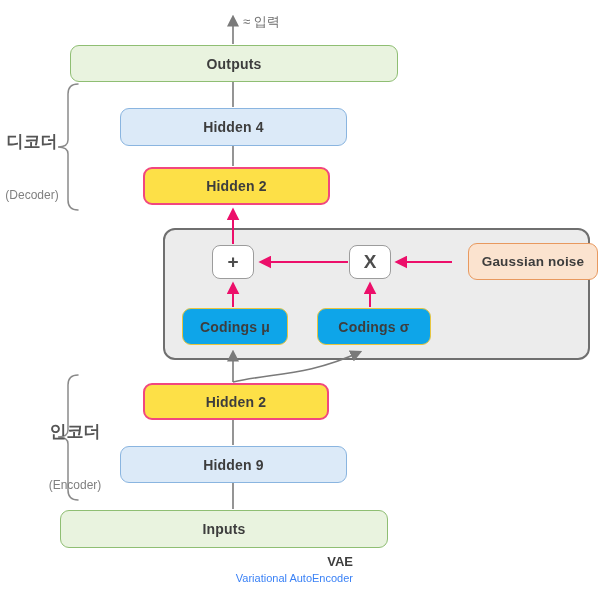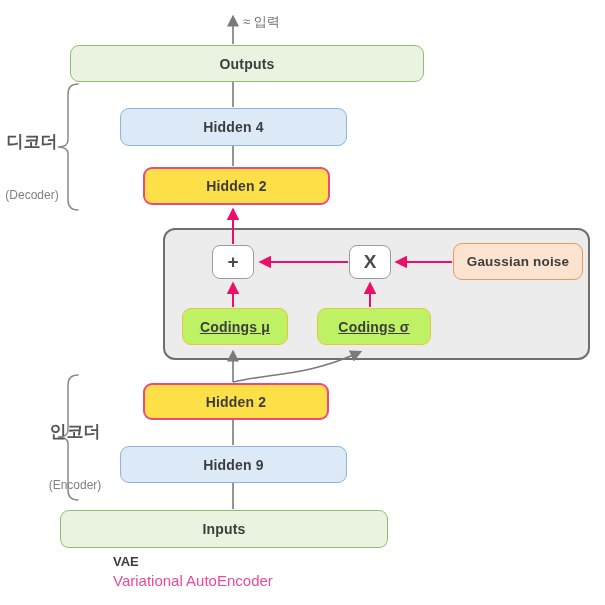--- a/index.html
+++ b/index.html
@@ -9,39 +9,39 @@
   }
   .layer{position:absolute;left:0;top:0;width:605px;height:605px;}
   .box{
     position:absolute;display:flex;align-items:center;justify-content:center;
     font-weight:bold;font-size:14px;color:#3d3d3d;border-radius:9px;
     box-sizing:border-box;letter-spacing:.2px;
   }
   .green {background:#e9f3df;border:1.6px solid #8fbe73;}
   .blue  {background:#dceaf8;border:1.6px solid #8ab5e0;}
   .pink  {background:#fde047;border:2px solid #f1477f;}
-  .yellow{background:#bef264;border:1.8px solid #e7c53f;text-decoration:underline;}
+  .yellow{background:#0ea5e9;border:1.8px solid #e7c53f;}
   .orange{background:#fbe3cf;border:1.8px solid #e8995f;}
   .panel{
     position:absolute;left:163px;top:228px;width:427px;height:132px;
     background:#ececec;border:2px solid #6f6f6f;border-radius:12px;box-sizing:border-box;
   }
   .op{
     position:absolute;width:42px;height:34px;background:#ffffff;
     border:1.5px solid #9c9c9c;border-radius:8px;box-sizing:border-box;
     display:flex;align-items:center;justify-content:center;
     font-weight:bold;font-size:19px;color:#4d4d4d;
   }
   .side-label{position:absolute;width:64px;text-align:center;line-height:1.25;}
   .side-label .ko{font-weight:bold;font-size:17px;color:#555555;}
   .side-label .en{font-size:12px;color:#808080;margin-top:36px;}
   .top-note{position:absolute;left:243px;top:13px;font-size:13px;color:#6b6b6b;}
-  .caption{position:absolute;left:113px;top:554px;width:240px;text-align:left;line-height:1.3;}
+  .caption{position:absolute;left:113px;top:554px;width:240px;text-align:right;line-height:1.3;}
   .caption .t{font-weight:bold;font-size:13px;color:#3d3d3d;}
-  .caption .s{font-size:15px;color:#ec4899;}
+  .caption .s{font-size:11px;color:#3b82f6;}
   svg{position:absolute;left:0;top:0;}
 </style>
 </head>
 <body>
 
 <div class="panel"></div>
 
 <svg class="layer" width="605" height="605" viewBox="0 0 605 605">
   <defs>
     <marker id="ah-gray" viewBox="0 0 10 10" refX="8" refY="5" markerWidth="7.5" markerHeight="7.5" orient="auto-start-reverse">
@@ -67,27 +67,27 @@
   <line x1="370" y1="307" x2="370" y2="284" stroke="#ec0f6a" stroke-width="2" marker-end="url(#ah-pink)"></line>
   <line x1="348" y1="262" x2="261" y2="262" stroke="#ec0f6a" stroke-width="2" marker-end="url(#ah-pink)"></line>
   <line x1="452" y1="262" x2="397" y2="262" stroke="#ec0f6a" stroke-width="2" marker-end="url(#ah-pink)"></line>
 
   <path d="M78 84 Q68 84 68 94 L68 140 Q68 147 58 147 Q68 147 68 154 L68 200 Q68 210 78 210" fill="none" stroke="#8a8a8a" stroke-width="1.5" stroke-linecap="round"></path>
   <path d="M78 375 Q68 375 68 385 L68 430 Q68 437 58 437 Q68 437 68 444 L68 490 Q68 500 78 500" fill="none" stroke="#8a8a8a" stroke-width="1.5" stroke-linecap="round"></path>
 </svg>
 
 <div class="top-note">≈ 입력</div>
 
-<div class="box green" style="left:70px;  top:45px;  width:354px; height:37px;">Outputs</div>
+<div class="box green" style="left:70px;  top:45px;  width:328px; height:37px;">Outputs</div>
 <div class="box blue" style="left:120px; top:108px; width:227px; height:38px;">Hidden 4</div>
 <div class="box pink" style="left:143px; top:167px; width:187px; height:38px;">Hidden 2</div>
 
 <div class="op" style="left:212px; top:245px;">+</div>
 <div class="op" style="left:349px; top:245px;">X</div>
-<div class="box orange" style="left:453px; top:243px; width:130px; height:37px; font-size:13.5px;">Gaussian noise</div>
+<div class="box orange" style="left:468px; top:243px; width:130px; height:37px; font-size:13.5px;">Gaussian noise</div>
 <div class="box yellow" style="left:182px; top:308px; width:106px; height:37px;">Codings μ</div>
 <div class="box yellow" style="left:317px; top:308px; width:114px; height:37px;">Codings σ</div>
 
 <div class="box pink" style="left:143px; top:383px; width:186px; height:37px;">Hidden 2</div>
 <div class="box blue" style="left:120px; top:446px; width:227px; height:37px;">Hidden 9</div>
 <div class="box green" style="left:60px;  top:510px; width:328px; height:38px;">Inputs</div>
 
 <div class="side-label" style="left:0px; top:131px;">
   <div class="ko">디코더</div>
   <div class="en">(Decoder)</div>

